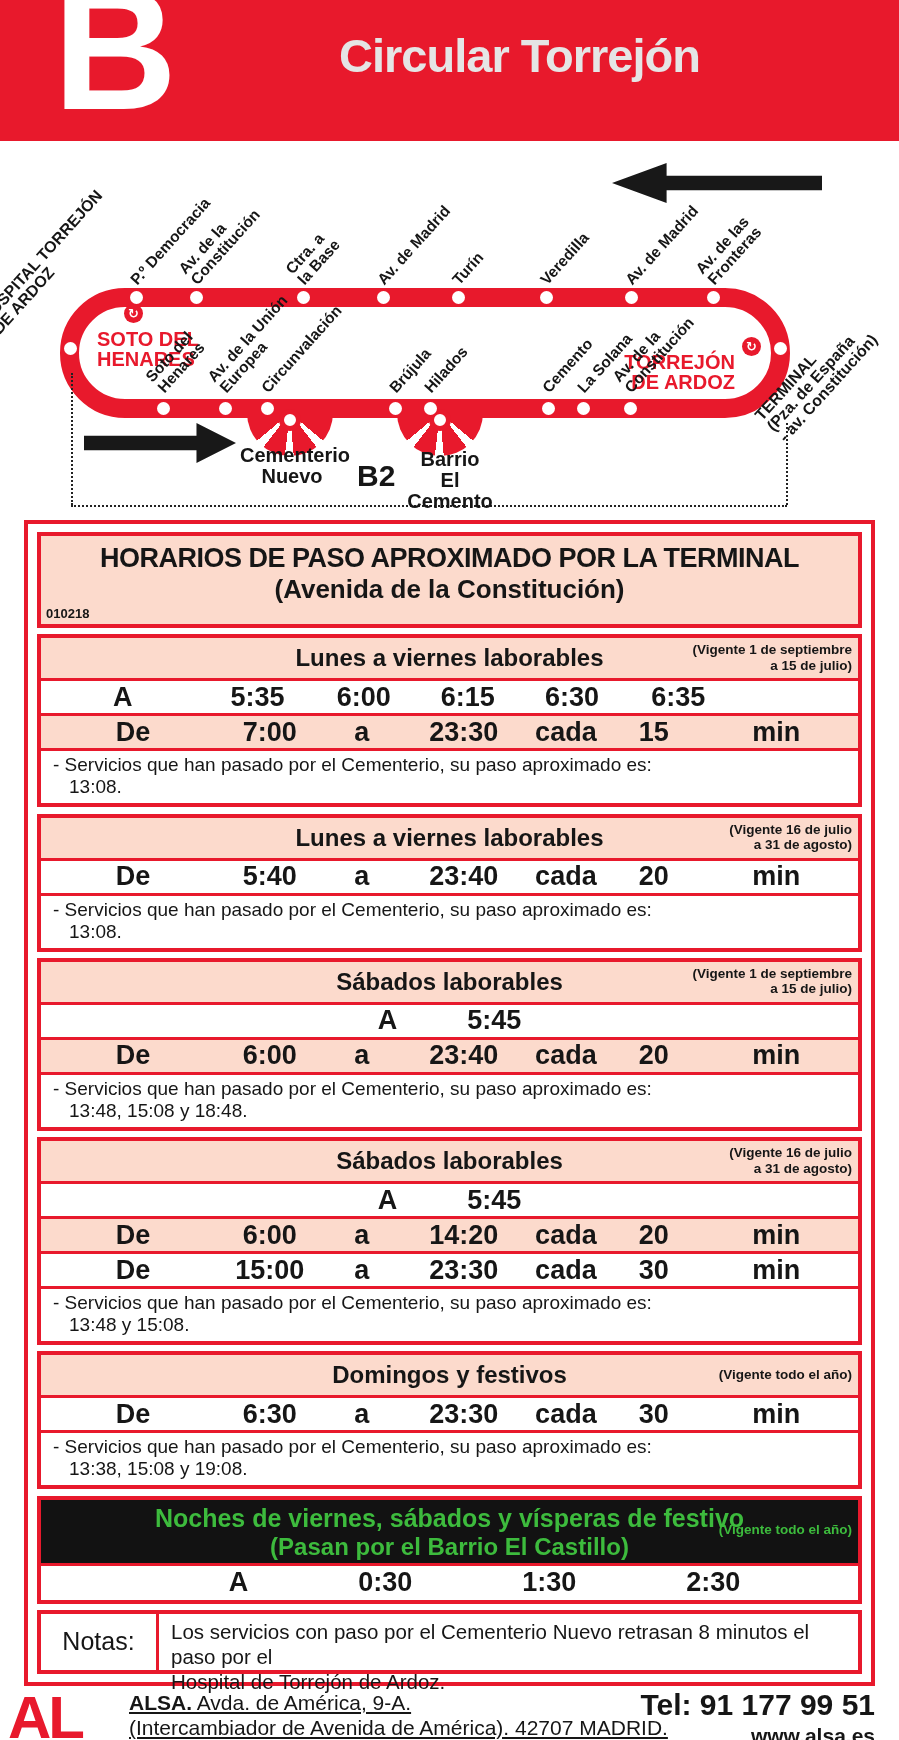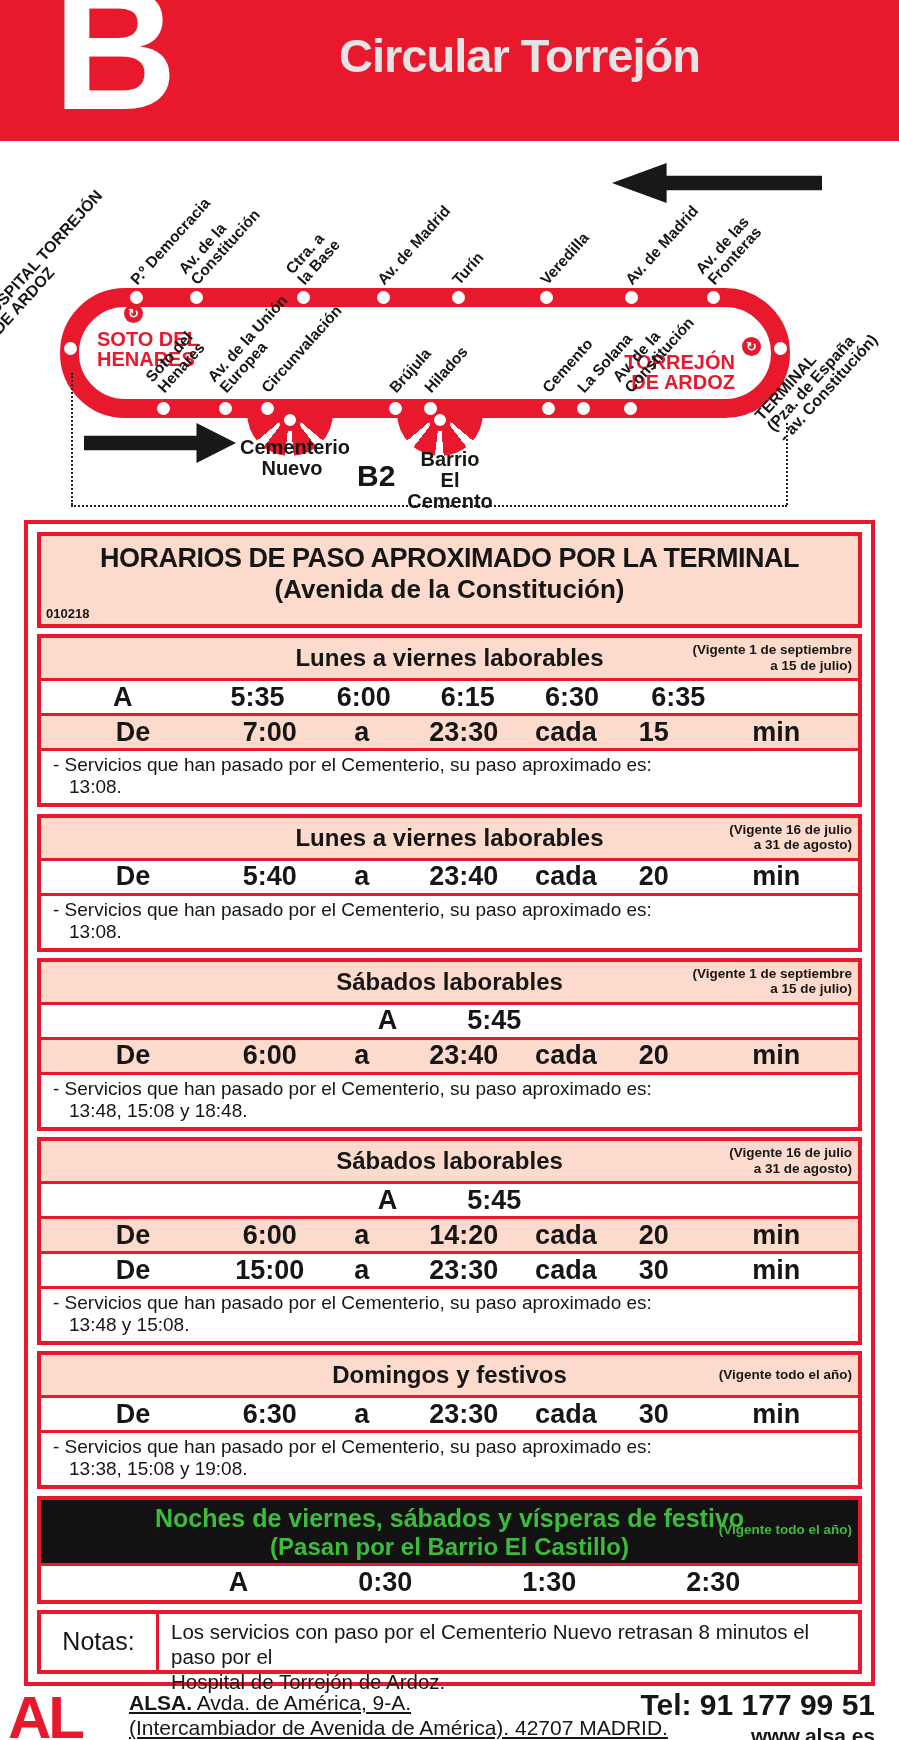--- a/index.html
+++ b/index.html
@@ -136,21 +136,21 @@
 
   <div class="arrow arrow-right" style="left:84px;top:282px;width:152px;height:40px;"></div>
 
   <span class="loop-icon" style="left:124px;top:163px;">↻</span>
   <div class="red-terminal" style="left:97px;top:188px;">SOTO DEL
 HENARES</div>
   <span class="loop-icon" style="left:742px;top:196px;">↻</span>
   <div class="red-terminal" style="left:615px;top:211px;width:120px;text-align:right;">TORREJÓN
 DE ARDOZ</div>
 
-  <div class="branch-label" style="left:240px;top:296px;width:104px;">Cementerio
+  <div class="branch-label" style="left:240px;top:304px;width:104px;">Cementerio
 Nuevo</div>
   <div class="b2-badge" style="left:357px;top:318px;">B2</div>
   <div class="branch-label" style="left:398px;top:308px;width:104px;">Barrio
 El Cemento</div>
 <div class="anchor" style="left: 139px; top: 146px;">
       <div class="rlabel">P.º Democracia</div>
     </div>
     <div class="anchor" style="left: 199px; top: 146px;">
       <div class="rlabel">Av. de la
 Constitución</div>

